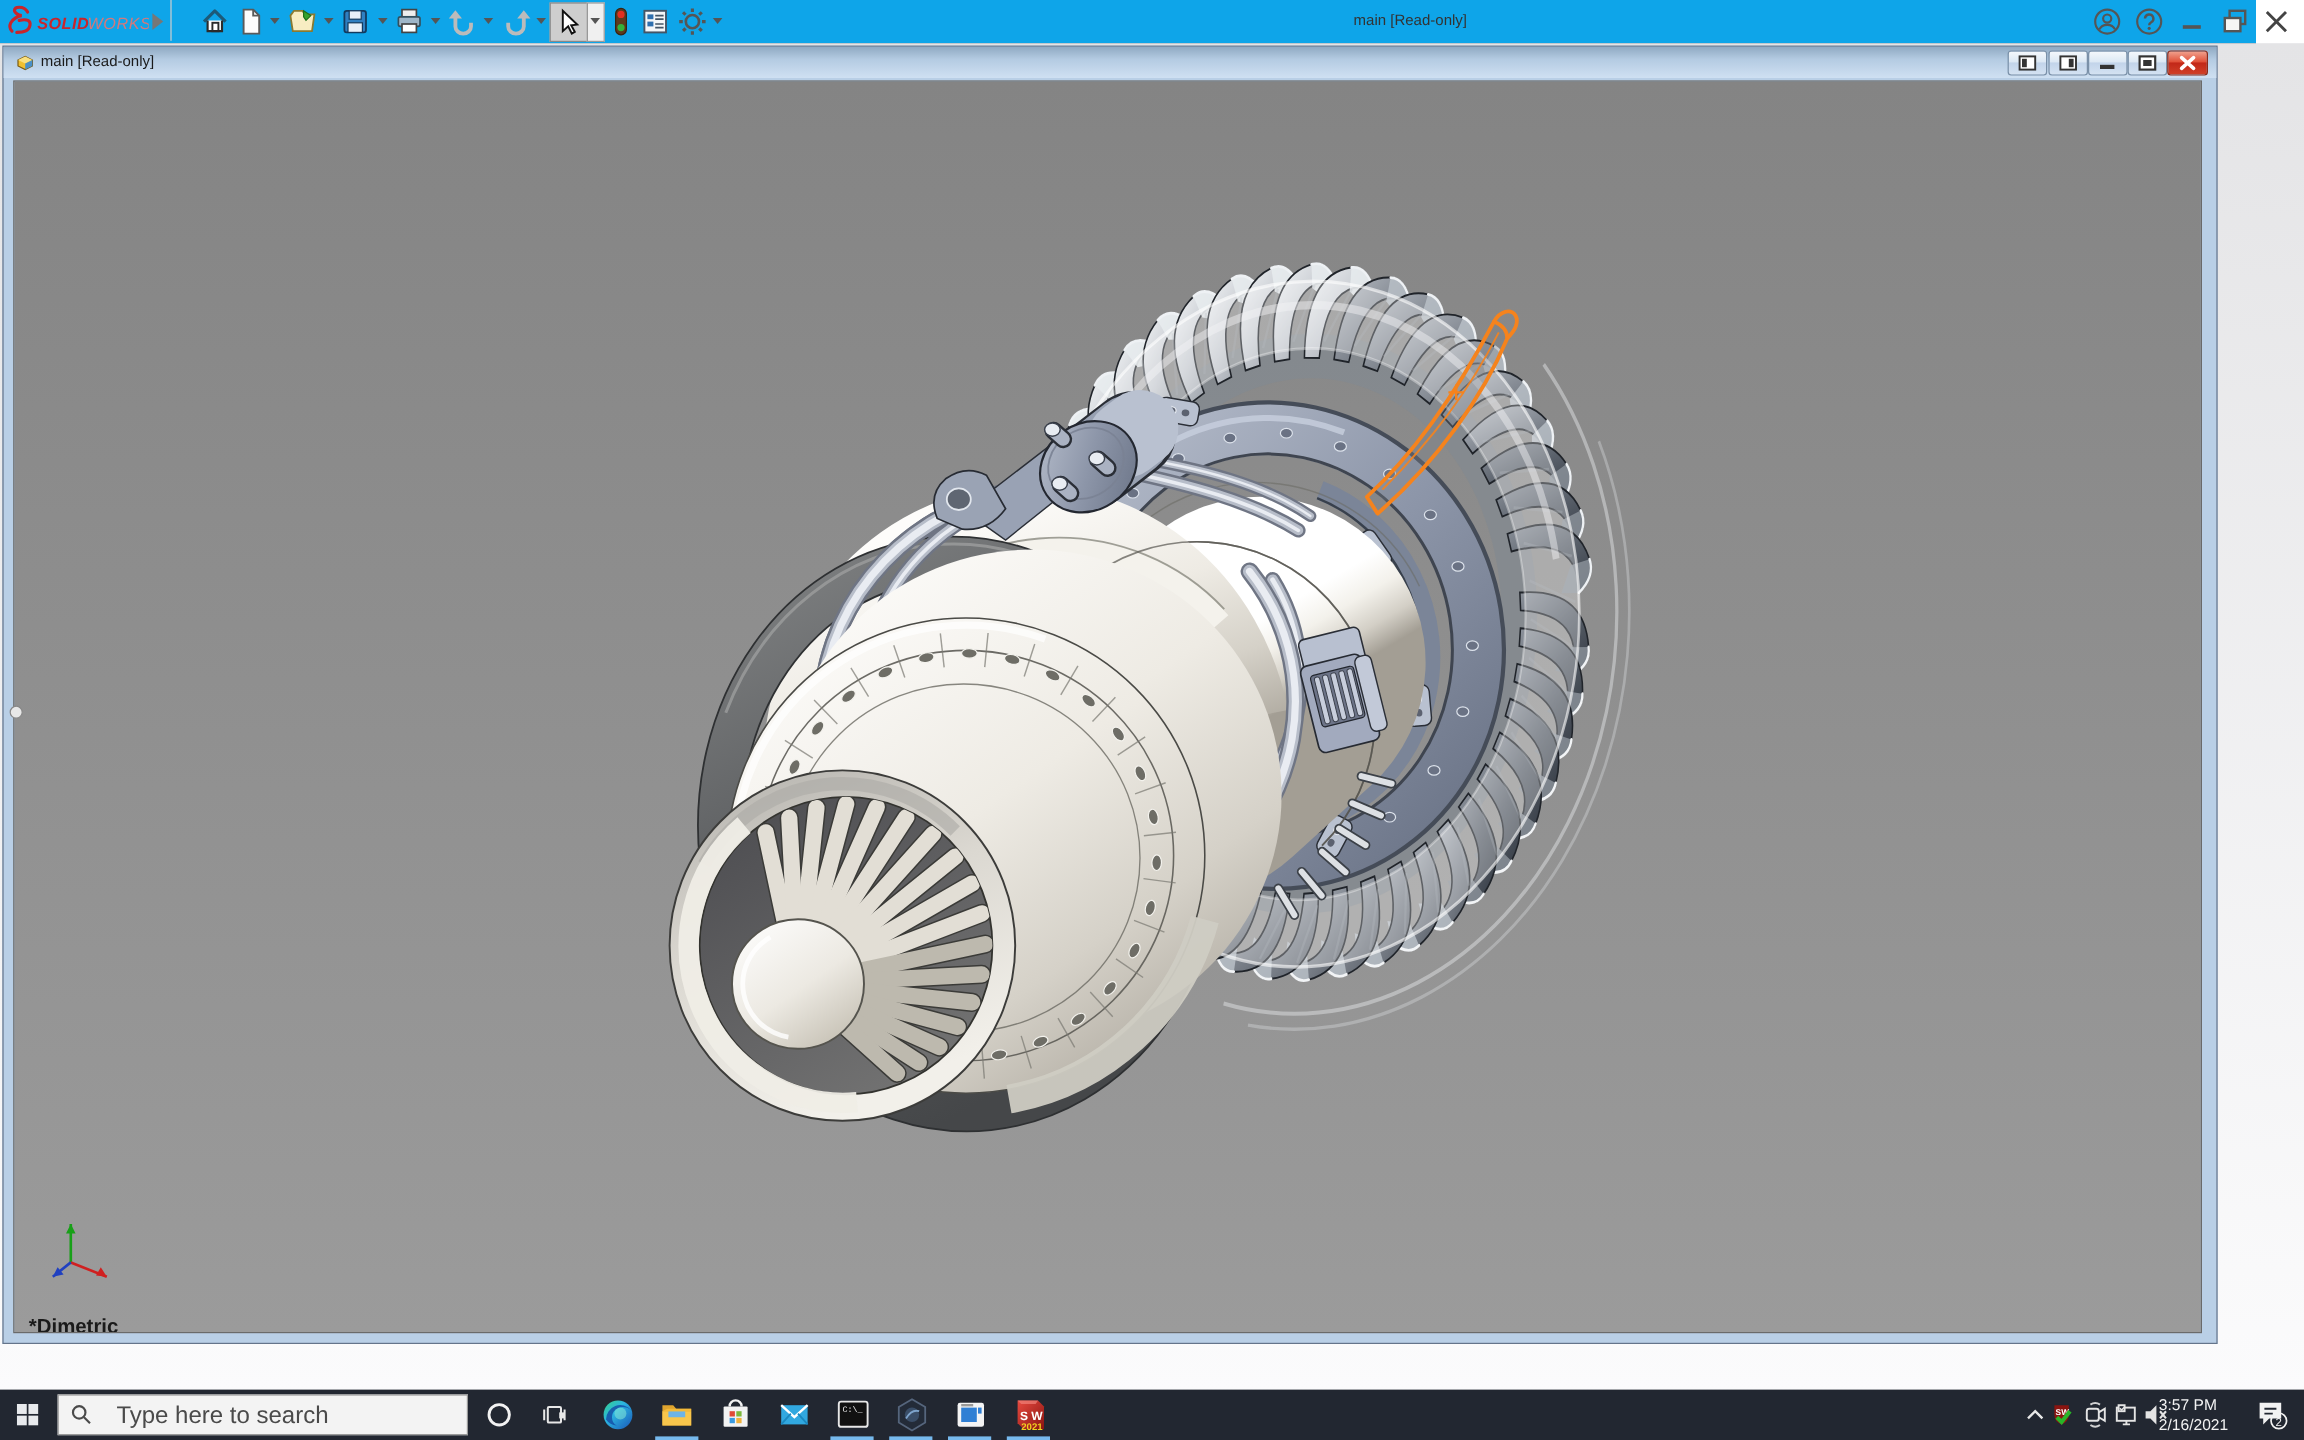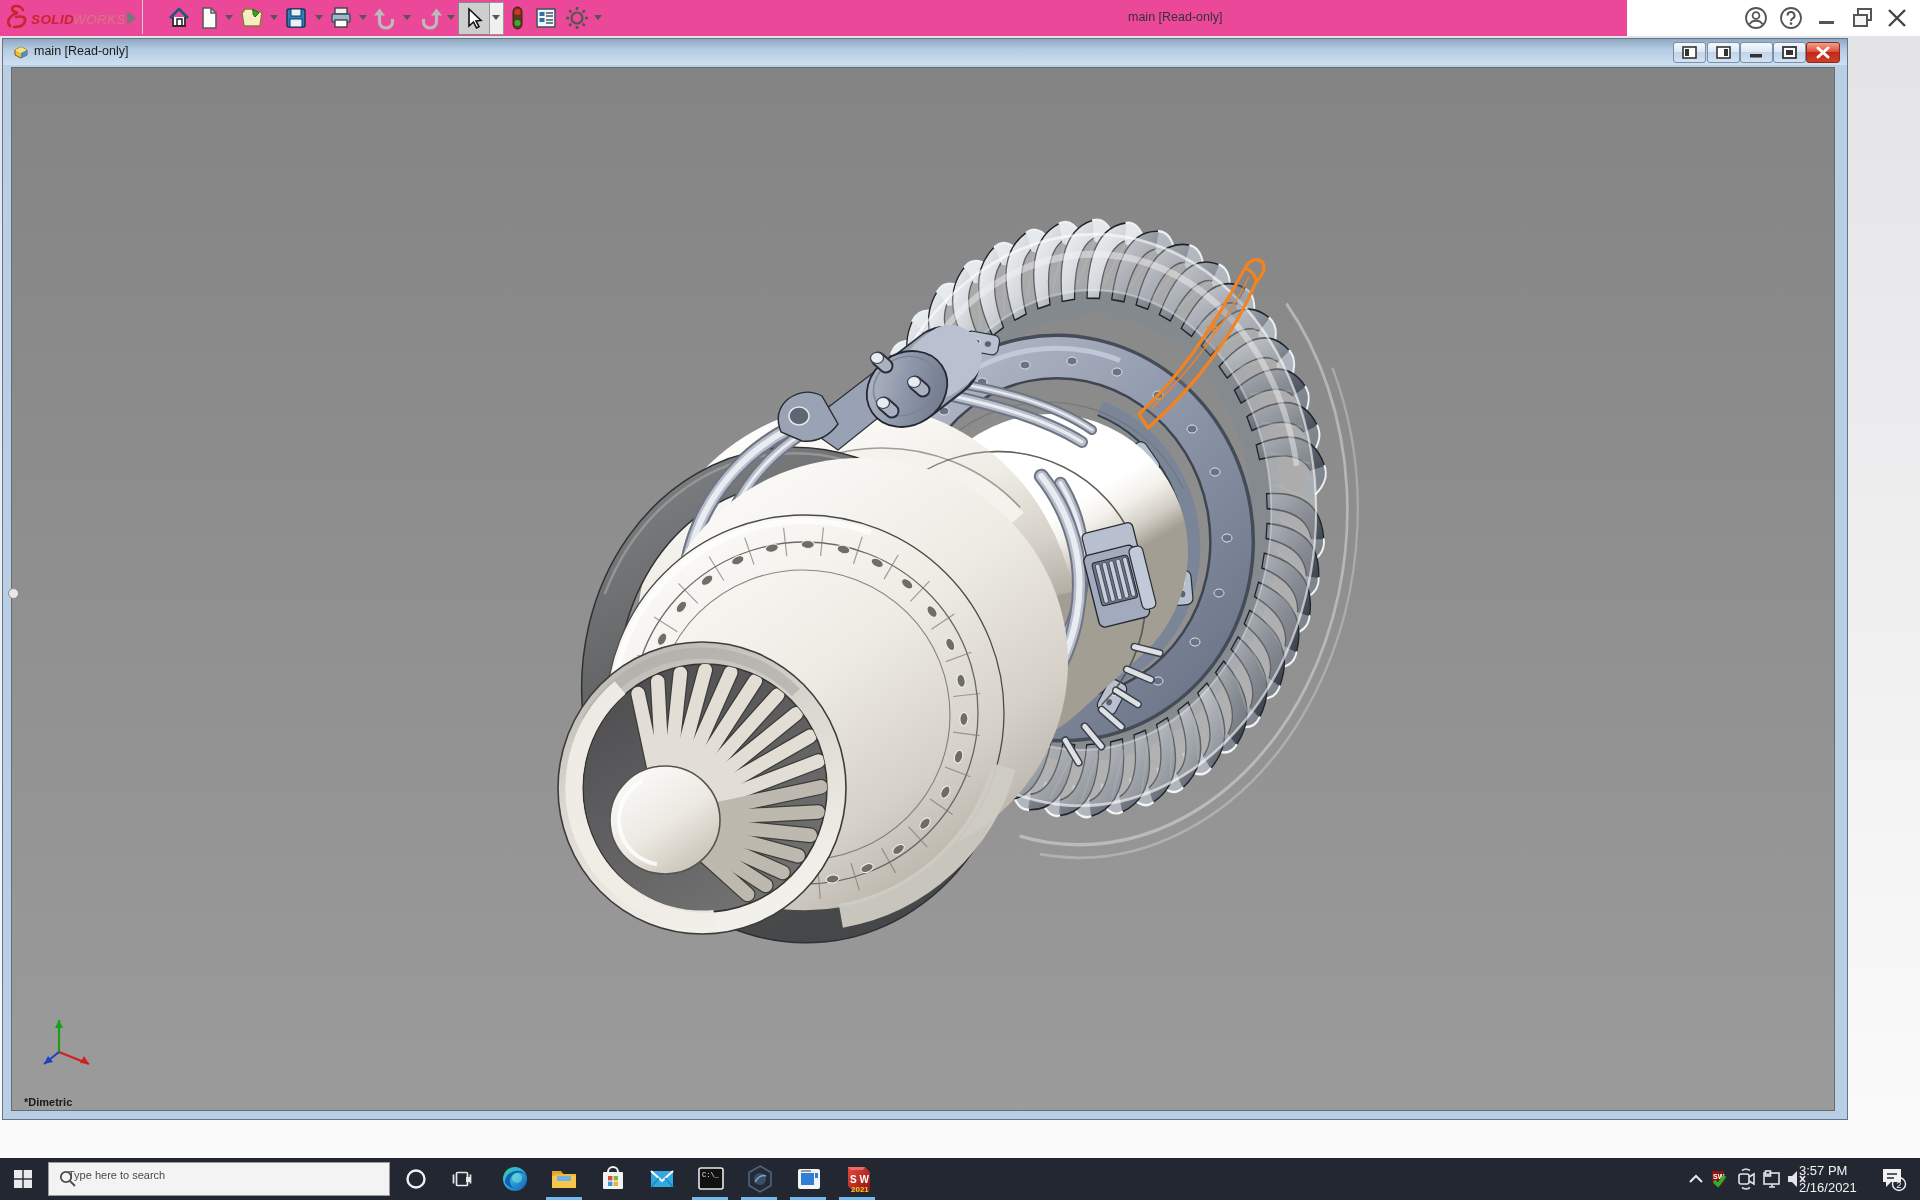--- a/index.html
+++ b/index.html
@@ -1,17 +1,17 @@
 <!DOCTYPE html>
 <html><head><meta charset="utf-8"><style>
 * {margin:0;padding:0;box-sizing:content-box}
 body {width:1920px;height:1200px;font-family:"Liberation Sans",sans-serif;position:relative;overflow:hidden;background:#fff}
 </style></head><body>
 
-<div style="position:absolute;left:0;top:0;width:1627px;height:36px;background:#ec4899;border-bottom:2px solid #3d434b">
+<div style="position:absolute;left:0;top:0;width:1880px;height:36px;background:#0ea5e9;border-bottom:2px solid #3d434b">
   <svg width="120" height="30" viewBox="0 0 120 30" style="position:absolute;left:4px;top:3px">
     <g stroke="#c8252c" stroke-width="2.6" fill="none" stroke-linecap="round">
       <path d="M6,23 Q3,20 5,16 Q8,11 14,10 Q9,9 8,6 Q8,3 12,3 Q17,3 19,7"></path>
       <path d="M12,14 Q22,12 21,18 Q20,24 10,24"></path>
     </g>
     <text x="27" y="21" font-family="Liberation Sans" font-weight="bold" font-style="italic" font-size="13.5" fill="#c8252c" letter-spacing="0.4">SOLID</text>
     <text x="69" y="21" font-family="Liberation Sans" font-style="italic" font-size="13.5" fill="#d4797c" letter-spacing="0.4">WORKS</text>
   </svg>
   <div style="position:absolute;left:127px;top:11px;width:0;height:0;border-top:7px solid transparent;border-bottom:7px solid transparent;border-left:9px solid #777"></div>
   <div style="position:absolute;left:142px;top:0;width:1px;height:34px;background:#d0d0d0"></div>
@@ -569,21 +569,21 @@
           <line x1="696.5" y1="841.8" x2="763.7" y2="885.4" stroke="#bdb9ae" stroke-width="13.5" stroke-linecap="round"></line>
           <line x1="692.7" y1="846.8" x2="745.6" y2="894.4" stroke="#bdb9ae" stroke-width="13.5" stroke-linecap="round"></line>
         </g>
 <ellipse cx="663" cy="820" rx="55" ry="54" fill="url(#gHub)" stroke="#55544e" stroke-width="1.6"></ellipse>
 <path d="M655.0,864.3 A46,45 0 0,1 640.0,781.0" fill="none" stroke="#ffffff" stroke-width="4" opacity="0.8"></path>
 <path d="M1137,414 C1168,386 1205,340 1243,268 C1250,271 1254,276 1254,282 C1234,330 1196,384 1146,428 Z" fill="#787e88" fill-opacity="0.35" stroke="#f5831d" stroke-width="3.2" stroke-linejoin="round"></path>
 <path d="M1243,268 C1248,259 1257,257 1261,263 C1264,269 1260,276 1254,282" fill="none" stroke="#f5831d" stroke-width="3.2"></path>
 <path d="M1150,408 C1192,366 1222,326 1247,277" fill="none" stroke="#f5831d" stroke-width="1.6" opacity="0.9"></path>
 <path d="M1205,327 h13 M1211.5,320.5 v13" stroke="#f5831d" stroke-width="2"></path>
 </svg>
-    <div style="position:absolute;left:12px;top:1028px;font-size:11px;font-weight:bold;color:#1a1a1a">*Dimetric</div>
+    <div style="position:absolute;left:12px;top:1028px;font-size:17px;font-weight:bold;color:#1a1a1a">*Dimetric</div>
     <svg width="70" height="64" viewBox="0 0 70 64" style="position:absolute;left:22px;top:944px">
       <g stroke-width="2.2" fill="none">
         <path d="M25,40 L25,8" stroke="#18a018"></path>
           <path d="M25,8 l-4,8 h8 z" fill="#18a018" stroke="none"></path>
         <path d="M25,40 L55,52" stroke="#d02020"></path>
           <path d="M55,52 l-9,-1 4,-7 z" fill="#d02020" stroke="none"></path>
         <path d="M25,40 L10,52" stroke="#2040c0"></path>
           <path d="M10,52 l4,-8 5,6 z" fill="#2040c0" stroke="none"></path>
       </g>
     </svg>
@@ -597,21 +597,21 @@
         <rect x="9.7" y="0" width="8.3" height="8.3"></rect>
         <rect x="0" y="9.7" width="8.3" height="8.3"></rect>
         <rect x="9.7" y="9.7" width="8.3" height="8.3"></rect>
       </g>
     </svg>
     <div style="position:absolute;left:48px;top:4px;width:342px;height:34px;background:#f3f3f3;border:1px solid #9a9a9a;box-sizing:border-box"></div>
     <svg width="20" height="20" viewBox="0 0 20 20" style="position:absolute;left:58px;top:11px">
       <circle cx="8" cy="8" r="5.2" fill="none" stroke="#4a4a4a" stroke-width="1.8"></circle>
       <line x1="12" y1="12" x2="17" y2="17" stroke="#4a4a4a" stroke-width="1.8"></line>
     </svg>
-    <div style="position:absolute;left:68px;top:11px;font-size:11px;color:#4a4a4a">Type here to search</div>
+    <div style="position:absolute;left:97px;top:11px;font-size:20px;color:#4a4a4a">Type here to search</div>
     <svg width="24" height="24" viewBox="0 0 24 24" style="position:absolute;left:404px;top:9px">
       <circle cx="12" cy="12" r="8.5" fill="none" stroke="#f2f2f2" stroke-width="2.4"></circle>
     </svg>
     <svg width="24" height="24" viewBox="0 0 24 24" style="position:absolute;left:450px;top:9px">
       <g stroke="#e8e8e8" stroke-width="1.7" fill="none">
         <rect x="6.5" y="5.5" width="11" height="13" rx="1"></rect>
         <path d="M3.5,7.5 v9 M20.5,7.5 v9"></path>
       </g>
       <rect x="16" y="10" width="4.5" height="5" fill="#e8e8e8"></rect>
     </svg>

